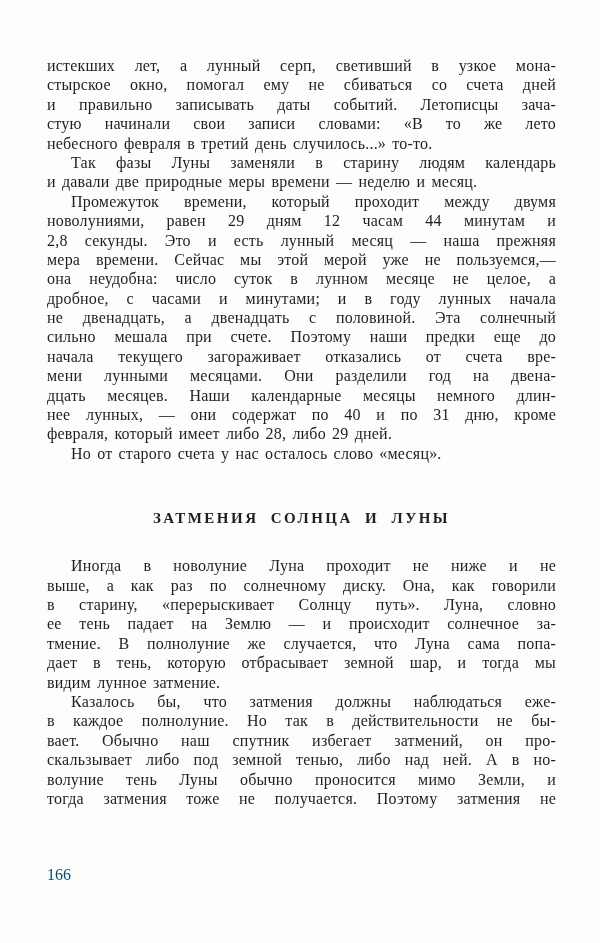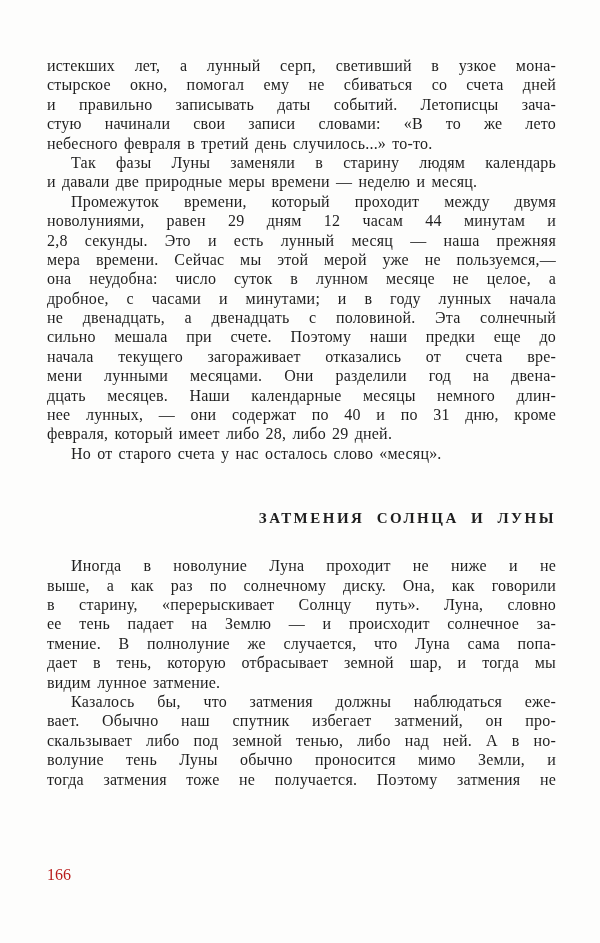--- a/index.html
+++ b/index.html
@@ -34,34 +34,34 @@
   }
   .line.last {
     text-align: left;
     text-align-last: left;
     word-spacing: 2px;
   }
   .line.indent { text-indent: 24px; }
   .heading {
     font-size: 15px;
     font-weight: bold;
-    text-align: right;
+    text-align: center;
     letter-spacing: 2.5px;
     word-spacing: 6px;
     height: 20px;
     line-height: 20px;
     margin-top: 45px;
     margin-bottom: 28px;
   }
   .page-number {
     position: absolute;
     left: 47px;
     top: 866px;
     font-size: 16px;
-    color: #b91c1c;
+    color: #0c4a6e;
   }
 </style>
 </head>
 <body>
 
 <div class="page">
   <main class="text-area">
 
     <section class="para">
       <div class="line">истекших лет, а лунный серп, светивший в узкое мона-</div>
@@ -103,20 +103,21 @@
       <div class="line">выше, а как раз по солнечному диску. Она, как говорили</div>
       <div class="line">в старину, «перерыскивает Солнцу путь». Луна, словно</div>
       <div class="line">ее тень падает на Землю — и происходит солнечное за-</div>
       <div class="line">тмение. В полнолуние же случается, что Луна сама попа-</div>
       <div class="line">дает в тень, которую отбрасывает земной шар, и тогда мы</div>
       <div class="line last">видим лунное затмение.</div>
     </section>
 
     <section class="para">
       <div class="line indent">Казалось бы, что затмения должны наблюдаться еже-</div>
+      <div class="line">в каждое полнолуние. Но так в действительности не бы-</div>
       <div class="line">вает. Обычно наш спутник избегает затмений, он про-</div>
       <div class="line">скальзывает либо под земной тенью, либо над ней. А в но-</div>
       <div class="line">волуние тень Луны обычно проносится мимо Земли, и</div>
       <div class="line">тогда затмения тоже не получается. Поэтому затмения не</div>
     </section>
 
   </main>
 
   <div class="page-number">166</div>
 </div>

